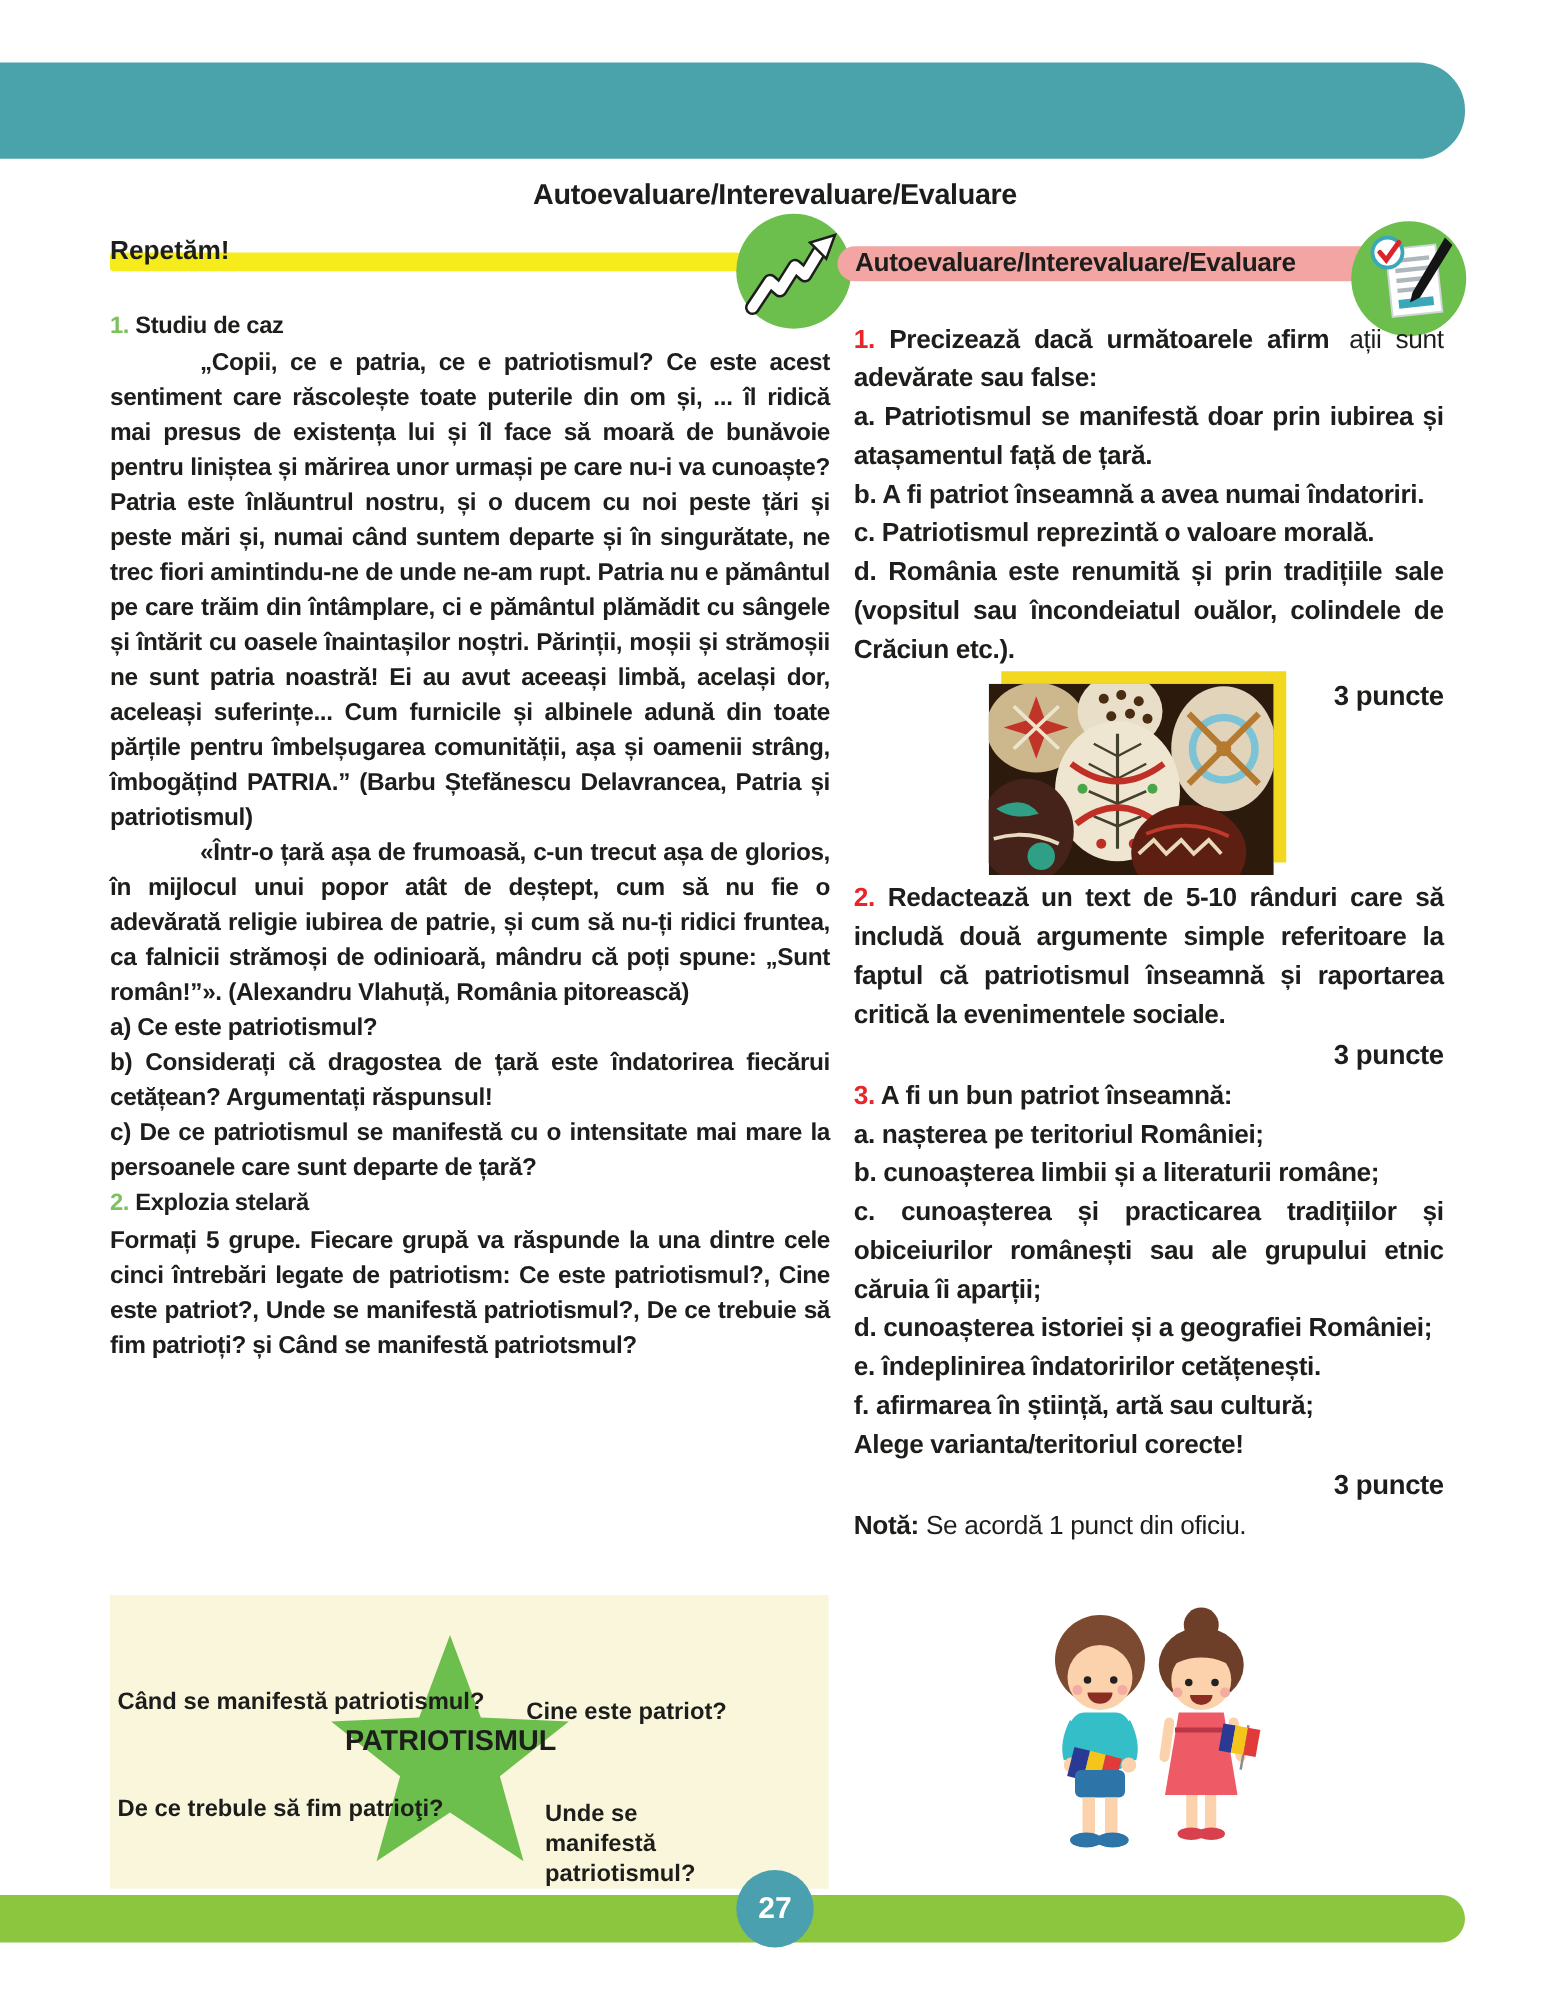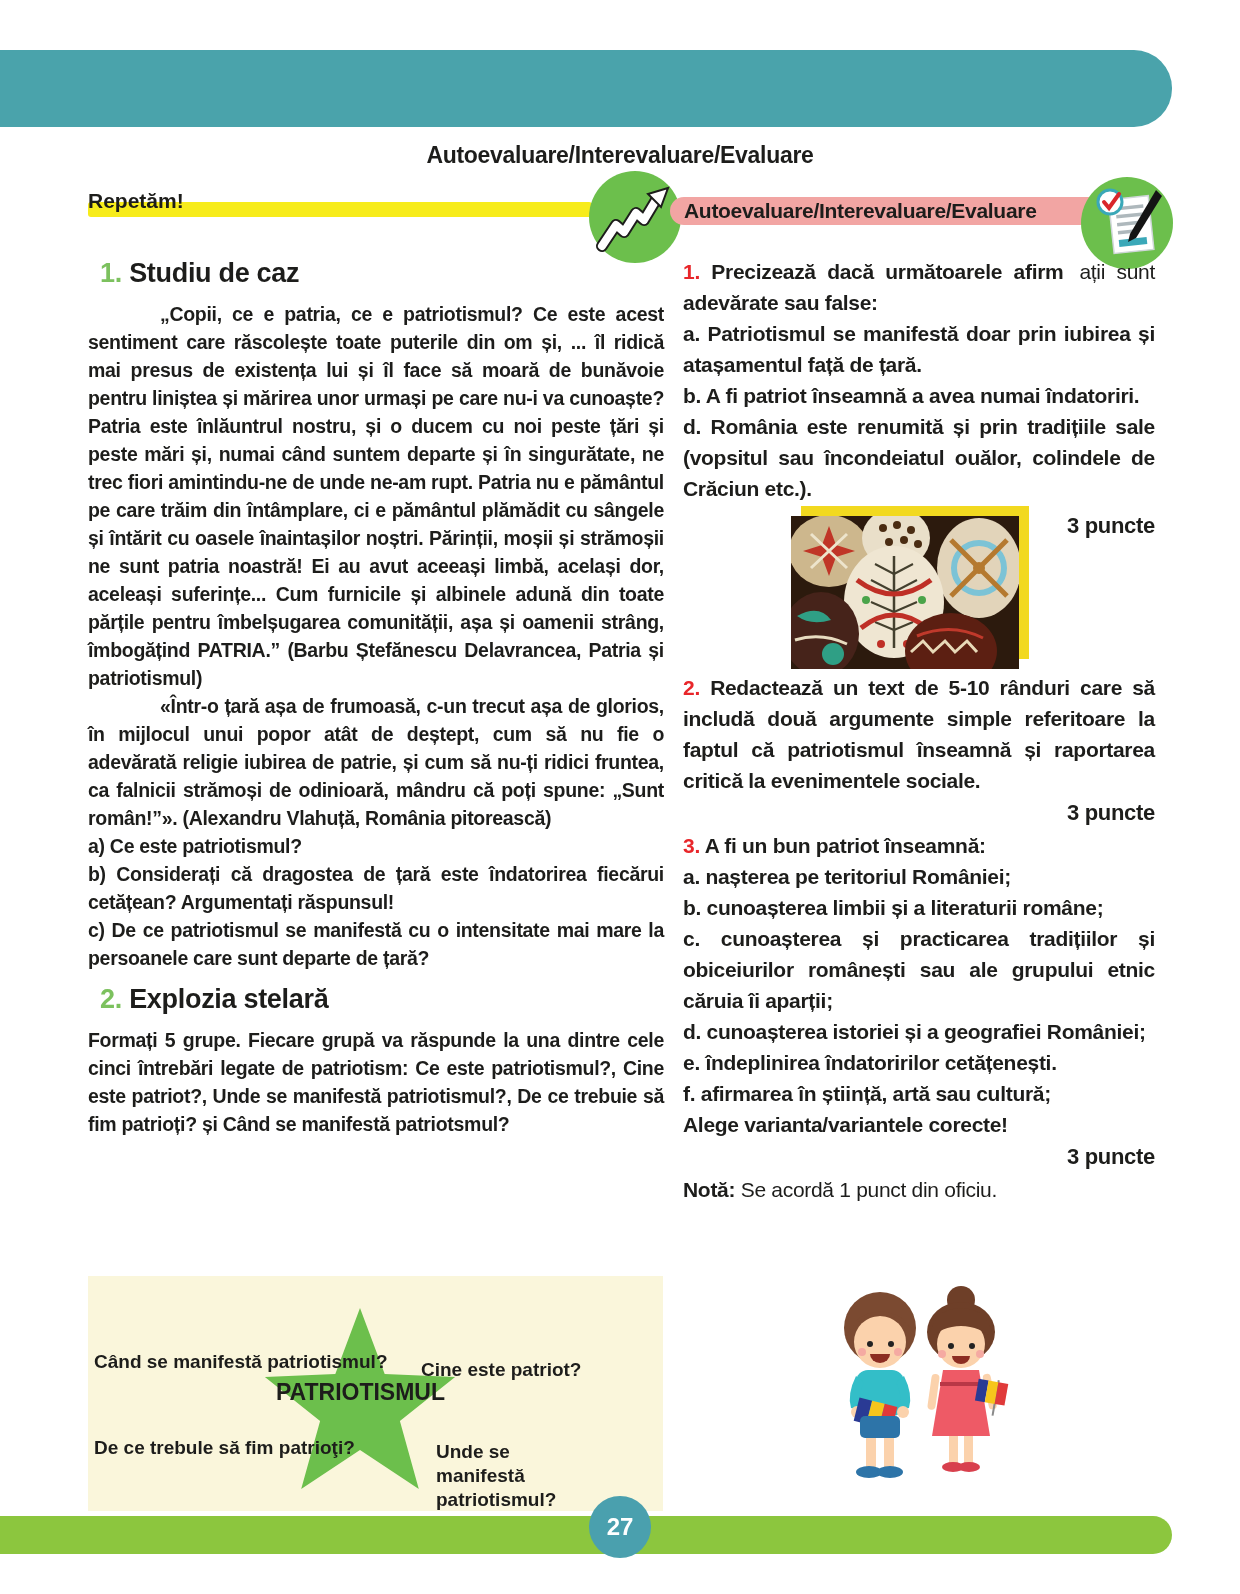--- a/index.html
+++ b/index.html
@@ -31,21 +31,21 @@
   .icon-circle.right{left:1080px;top:176px;}
 
   .col{position:absolute;}
   .col-left{left:88px;top:246px;width:576px;font-size:19.5px;line-height:28px;
         font-weight:700;letter-spacing:-0.3px;}
   .col-right{left:683px;top:256px;width:472px;font-size:21px;line-height:31px;
         font-weight:700;letter-spacing:-0.3px;}
   .col p{margin:0;}
   .just{text-align:justify;}
   .indent{text-indent:72px;}
-  h3.sec{margin:12px;font-size:27px;line-height:30px;font-weight:bold;}
+  h3.sec{margin:0;font-size:19px;line-height:30px;font-weight:bold;}
   .num{font-weight:bold;}
   .num.green{color:var(--num-green);}
   .num.red{color:var(--num-red);}
   .lite{font-weight:400;margin-left:16px;}
   .points{text-align:right;font-size:22px;font-weight:bold;line-height:34px;}
 
   .eggs-row{position:relative;height:164px;margin-top:4px;}
   .eggs{position:absolute;left:108px;top:8px;width:228px;height:153px;
         box-shadow:10px -10px 0 0 #F2D91F;}
   .eggs svg{display:block;}
@@ -126,20 +126,21 @@
     <p class="just">b) Considerați că dragostea de țară este îndatorirea fiecărui cetățean? Argumentați răspunsul!</p>
     <p class="just">c) De ce patriotismul se manifestă cu o intensitate mai mare la persoanele care sunt departe de țară?</p>
     <h3 class="sec"><span class="num green">2.</span> <span>Explozia stelară</span></h3>
     <p class="just">Formați 5 grupe. Fiecare grupă va răspunde la una dintre cele cinci întrebări legate de patriotism: Ce este patriotismul?, Cine este patriot?, Unde se manifestă patriotismul?, De ce trebuie să fim patrioți? și Când se manifestă patriotsmul?</p>
   </div>
 
   <div class="col col-right">
     <p class="just"><span class="num red">1.</span> <span>Precizează dacă următoarele afirm</span><span class="lite">ații sunt</span> <span>adevărate sau false:</span></p>
     <p class="just">a. Patriotismul se manifestă doar prin iubirea și atașamentul față de țară.</p>
     <p class="just">b.  A fi patriot înseamnă a avea numai îndatoriri.</p>
+    <p class="just">c.  Patriotismul reprezintă o valoare morală.</p>
     <p class="just">d. România este renumită și prin tradițiile sale (vopsitul sau încondeiatul ouălor, colindele de Crăciun etc.).</p>
 
     <div class="eggs-row">
       <div class="eggs-points">3 puncte</div>
       <div class="eggs">
         <svg width="228" height="153" viewBox="0 0 228 153">
           <rect width="228" height="153" fill="#2C1A0D"></rect>
           <ellipse cx="38" cy="35" rx="40" ry="36" fill="#CDB78D"></ellipse>
           <path d="M38 10 L45 29 L64 35 L45 41 L38 60 L31 41 L12 35 L31 29 Z" fill="#C03527"></path>
           <path d="M20 18 L56 52 M56 18 L20 52" stroke="#EDE4CC" stroke-width="3"></path>
@@ -177,21 +178,21 @@
     <p class="just"><span class="num red">2.</span> <span>Redactează un text de 5-10 rânduri care să includă două argumente simple referitoare la faptul că patriotismul înseamnă și raportarea critică la evenimentele sociale.</span></p>
     <p class="points">3 puncte</p>
 
     <p><span class="num red">3.</span> <span>A fi un bun patriot înseamnă:</span></p>
     <p>a. nașterea pe teritoriul României;</p>
     <p>b. cunoașterea limbii și a literaturii române;</p>
     <p class="just">c. cunoașterea și practicarea tradițiilor și obiceiurilor românești sau ale grupului etnic căruia îi aparții;</p>
     <p>d. cunoașterea istoriei și a geografiei României;</p>
     <p>e. îndeplinirea îndatoririlor cetățenești.</p>
     <p>f. afirmarea în știință, artă sau cultură;</p>
-    <p>Alege varianta/variantele corecte!</p>
+    <p>Alege varianta/teritoriul corecte!</p>
     <p class="points">3 puncte</p>
 
     <p class="note"><span class="lbl">Notă:</span> <span class="txt">Se acordă 1 punct din oficiu.</span></p>
   </div>
 
   <div class="star-box">
     <svg width="575" height="235" viewBox="0 0 575 235">
       <polygon points="272,32 296.7,98 367.1,101.1 311.9,145 330.8,212.9 272,174 213.2,212.9 232.1,145 176.9,101.1 247.3,98" style="fill:var(--green)"></polygon>
     </svg>
     <div class="star-label sl-left">Când se manifestă patriotismul?</div>

